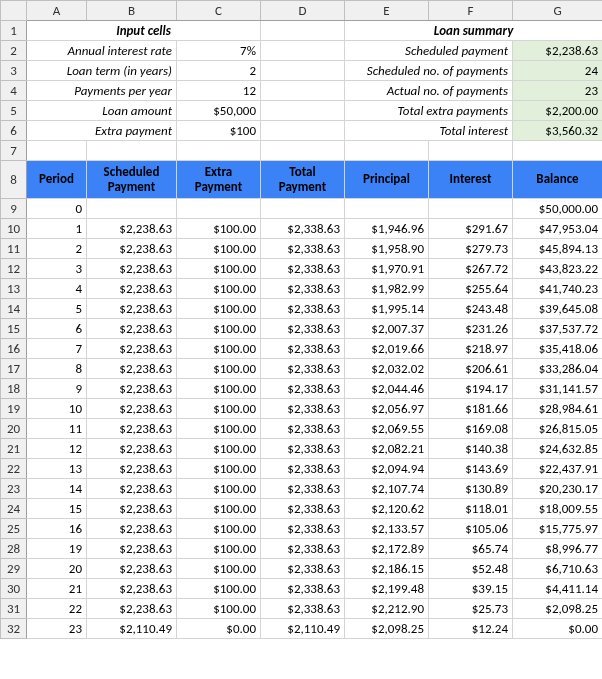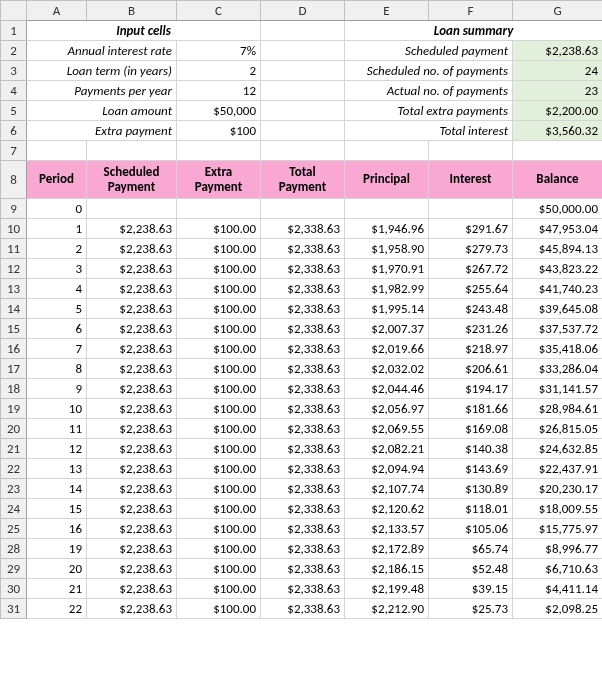--- a/index.html
+++ b/index.html
@@ -34,21 +34,21 @@
   }
   .col-header { border-bottom: 1px solid #a0a0a0; }
   .row-header { border-right: 1px solid #a0a0a0; }
   .corner { background: #f0f0f0; border: 1px solid #c0c0c0; }
   .italic { font-style: italic; }
   .bold-italic { font-style: italic; font-weight: bold; text-align: center; }
   .right { text-align: right; }
   .left { text-align: right; }
   .green-cell { background: #e2efda; text-align: right; }
   .table-header {
-    background: #f9a8d4;
+    background: #3b82f6;
     font-weight: bold;
     text-align: center;
     vertical-align: middle;
     height: 38px;
     white-space: normal;
     line-height: 1.15;
   }
   .data-right { text-align: right; }
   col.rh { width: 26px; }
   col.cA { width: 60px; }
@@ -353,14 +353,24 @@
       <tr>
         <td class="row-header">31</td>
         <td class="data-right">22</td>
         <td class="data-right">$2,238.63</td>
         <td class="data-right">$100.00</td>
         <td class="data-right">$2,338.63</td>
         <td class="data-right">$2,212.90</td>
         <td class="data-right">$25.73</td>
         <td class="data-right">$2,098.25</td>
       </tr>
+      <tr>
+        <td class="row-header">32</td>
+        <td class="data-right">23</td>
+        <td class="data-right">$2,110.49</td>
+        <td class="data-right">$0.00</td>
+        <td class="data-right">$2,110.49</td>
+        <td class="data-right">$2,098.25</td>
+        <td class="data-right">$12.24</td>
+        <td class="data-right">$0.00</td>
+      </tr>
     </tbody>
 </table>
 
 </body></html>

